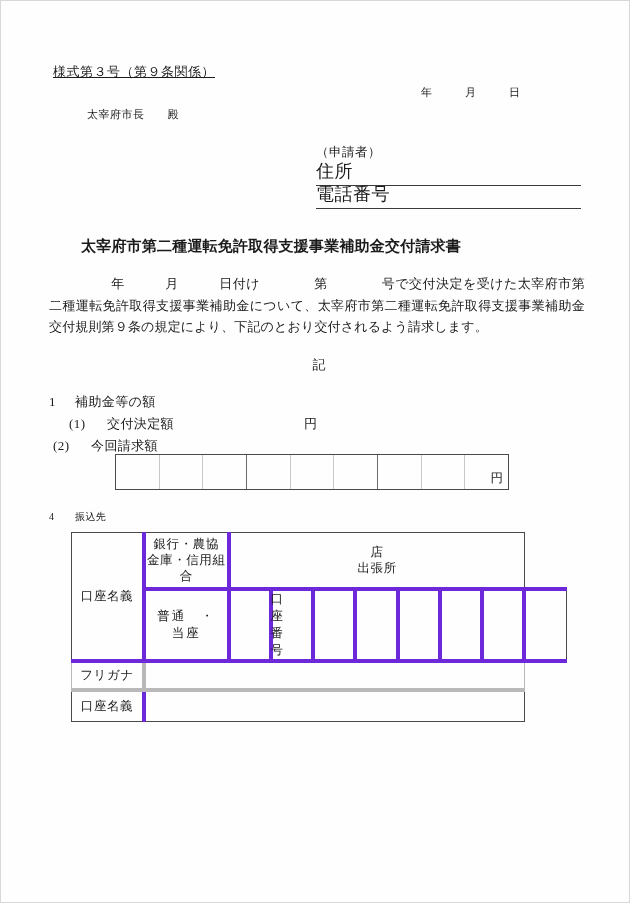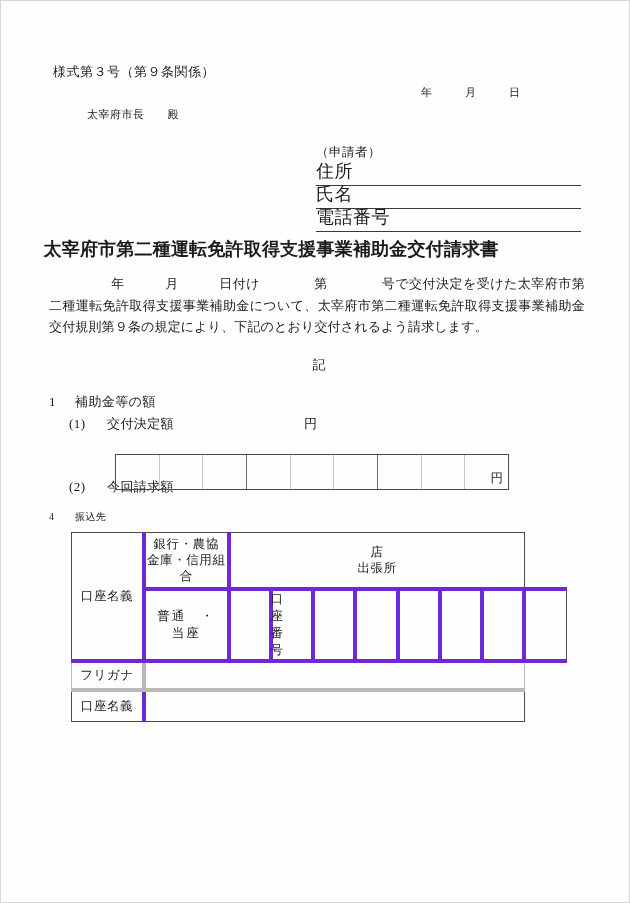--- a/index.html
+++ b/index.html
@@ -19,20 +19,21 @@
     overflow: hidden;
   }
 
   
   .abs { position: absolute; white-space: pre; }
 
   .form-no {
     left: 52px; top: 62px;
     font-size: 13px;
     letter-spacing: 0.5px;
+    text-decoration: underline;
   }
   .date-line {
     left: 420px; top: 84px;
     font-size: 11px;
   }
   .addressee {
     left: 86px; top: 106px;
     font-size: 11px;
     letter-spacing: 0.5px;
   }
@@ -63,21 +64,21 @@
     letter-spacing: 0.5px;
     text-align: right;
   }
 
   
   .doc-title {
     position: absolute;
     left: 0; top: 236px;
     width: 534px;
     text-align: center;
-    font-size: 18px;
+    font-size: 15px;
     font-weight: bold;
     font-family: "DejaVu Sans", "Liberation Sans", sans-serif;
     letter-spacing: 0.2px;
     padding-left: 6px;
     box-sizing: border-box;
   }
 
   
   .body-text {
     position: absolute;
@@ -99,21 +100,21 @@
     font-size: 13px;
     padding-left: 6px;
     box-sizing: border-box;
   }
 
   
   .item1 { left: 48px; top: 392px; font-size: 13px; letter-spacing: 0.4px; }
   .item1 .num { display: inline-block; width: 26px; }
   .sub1 { left: 68px; top: 414px; font-size: 13px; letter-spacing: 0.4px; }
   .sub1 .num { display: inline-block; width: 38px; }
-  .sub2 { left: 68px; top: 436px; font-size: 13px; letter-spacing: 0.4px; margin-top: 41px; }
+  .sub2 { left: 52px; top: 436px; font-size: 13px; letter-spacing: 0.4px; }
   .sub2 .num { display: inline-block; width: 38px; }
   .yen-1 { left: 303px; top: 414px; font-size: 13px; }
 
   .item4 { left: 48px; top: 509px; font-size: 10px; letter-spacing: 0.4px; }
   .item4 .num { display: inline-block; width: 26px; }
 
   
   .amount-grid {
     position: absolute;
     left: 114px; top: 453px;
@@ -180,23 +181,20 @@
   <div class="abs form-no">様式第３号（第９条関係）</div>
 
   <div class="abs date-line">年　　　月　　　日</div>
 
   <div class="abs addressee">太宰府市長　　殿</div>
 
   <div class="applicant">
     <div class="applicant-label">（申請者）</div>
     <div class="field-row">
       <span class="fl">住所</span>
-    </div>
-    <div class="field-row">
-      <span class="fl">氏名</span>
     </div>
     <div class="field-row">
       <span class="fl">電話番号</span>
     </div>
   </div>
 
   <div class="doc-title">太宰府市第二種運転免許取得支援事業補助金交付請求書</div>
 
   <div class="body-text">
     <span class="indent"></span><span>年　　　月　　　日付け　　　　第　　　　号で交付決定を受けた太宰府市第二種運転免</span><span>許取得支援事業補助金について、太宰府市第二種運転免許取得支援事業補助金交付規則第</span><span>９条の規定により、下記のとおり交付されるよう請求します。</span>

